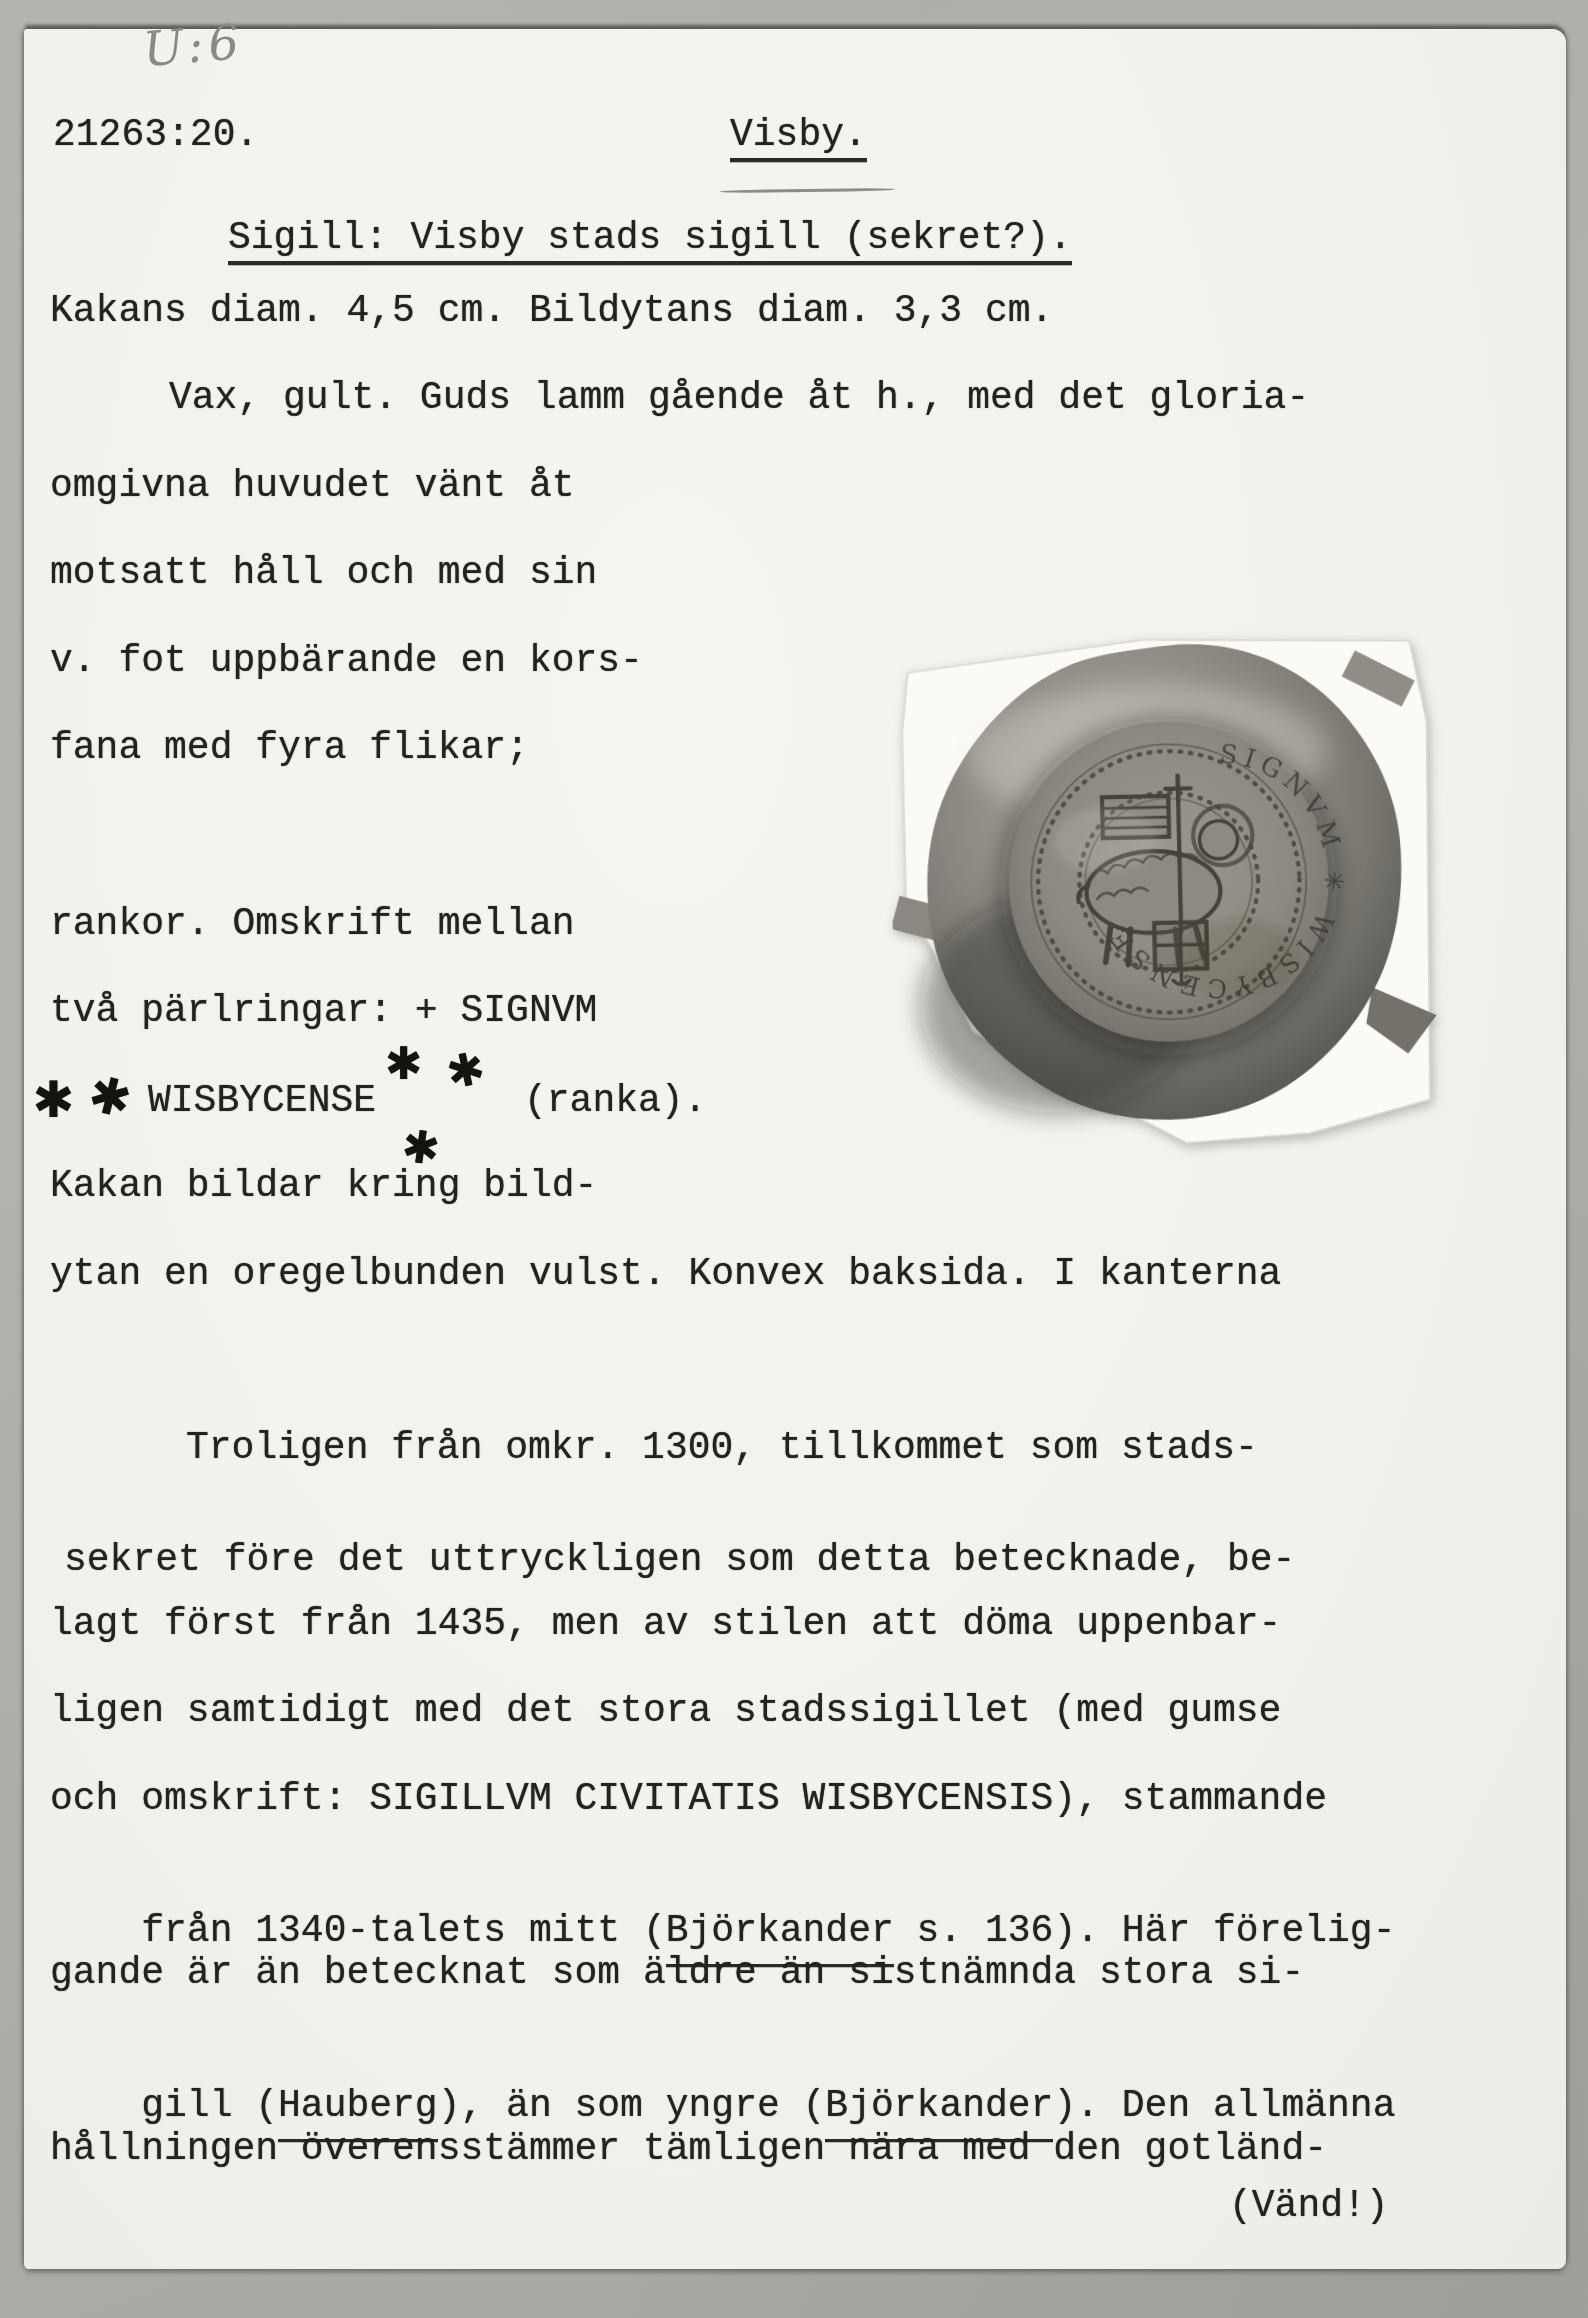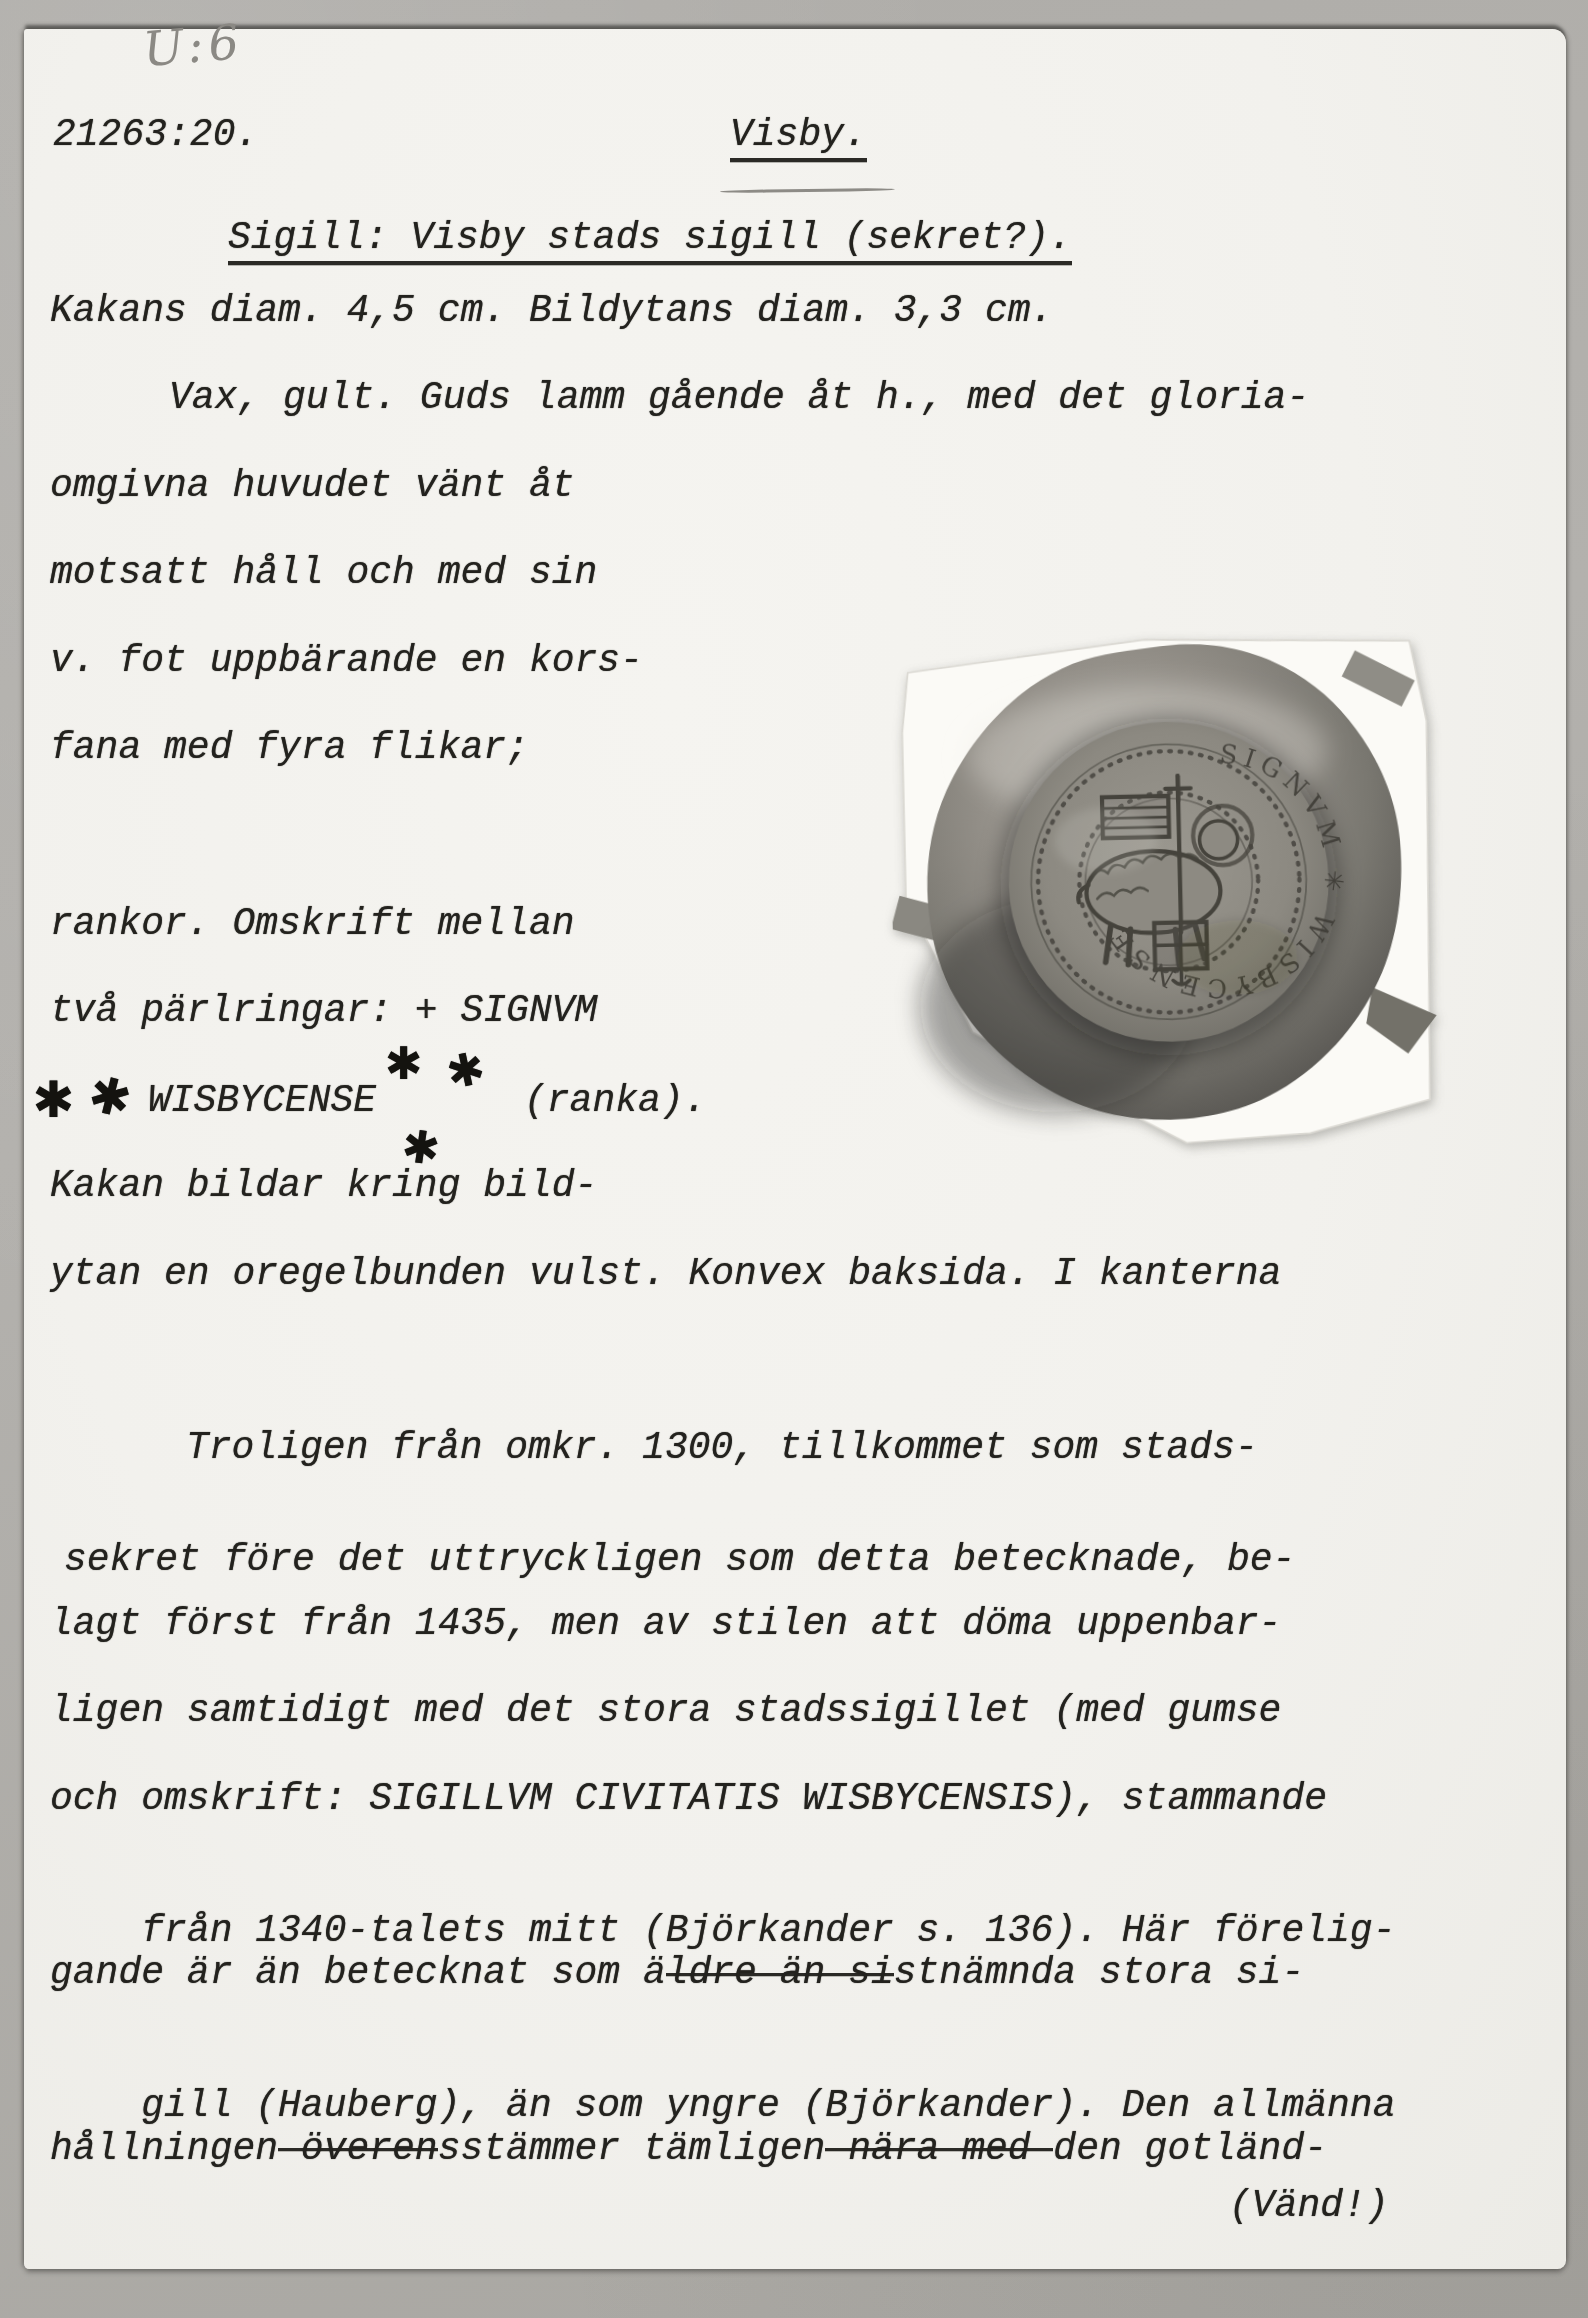--- a/index.html
+++ b/index.html
@@ -19,28 +19,27 @@
     background:radial-gradient(ellipse at 42% 30%, #f5f4f0 0%, #f2f1ed 55%, #ecebe6 100%);
     border-radius:3.4px 13.8px 8.6px 5.2px;
     box-shadow:0 -5.2px 3.4px -1.7px rgba(48,47,44,.65), -4.3px 0 4.3px -2.6px rgba(48,47,44,.35),
                0 5.2px 5.2px -2.6px rgba(48,47,44,.45), 4.3px 0 4.3px -2.6px rgba(48,47,44,.30);
   }
   .tl{
     position:absolute;white-space:pre;
     font-family:"Liberation Mono",monospace;
     font-size:38px;line-height:45px;color:#23221e;
     text-shadow:0 0 0.9px rgba(28,27,23,.65), 0 0 1.7px rgba(28,27,23,.18);
-    font-style:italic;
   }
   .typed-underline{
     border-bottom:4.3px solid #2b2a26;padding-bottom:1px;
     box-shadow:0 0.9px 0 rgba(43,42,38,.35);
   }
   .u{
-    border-bottom:3.4px solid #2b2a26;padding-bottom:21px;
+    border-bottom:3.4px solid #2b2a26;padding-bottom:12px;
     box-shadow:0 0.9px 0 rgba(43,42,38,.3);
   }
   .pencil-line{
     position:absolute;height:3.4px;background:#8d8b86;border-radius:60%/100%;
   }
   .handwritten{
     position:absolute;
     font-family:"DejaVu Serif",serif;font-style:italic;
     font-size:48px;color:#8b8984;letter-spacing:5.2px;
     transform:rotate(-5deg);

